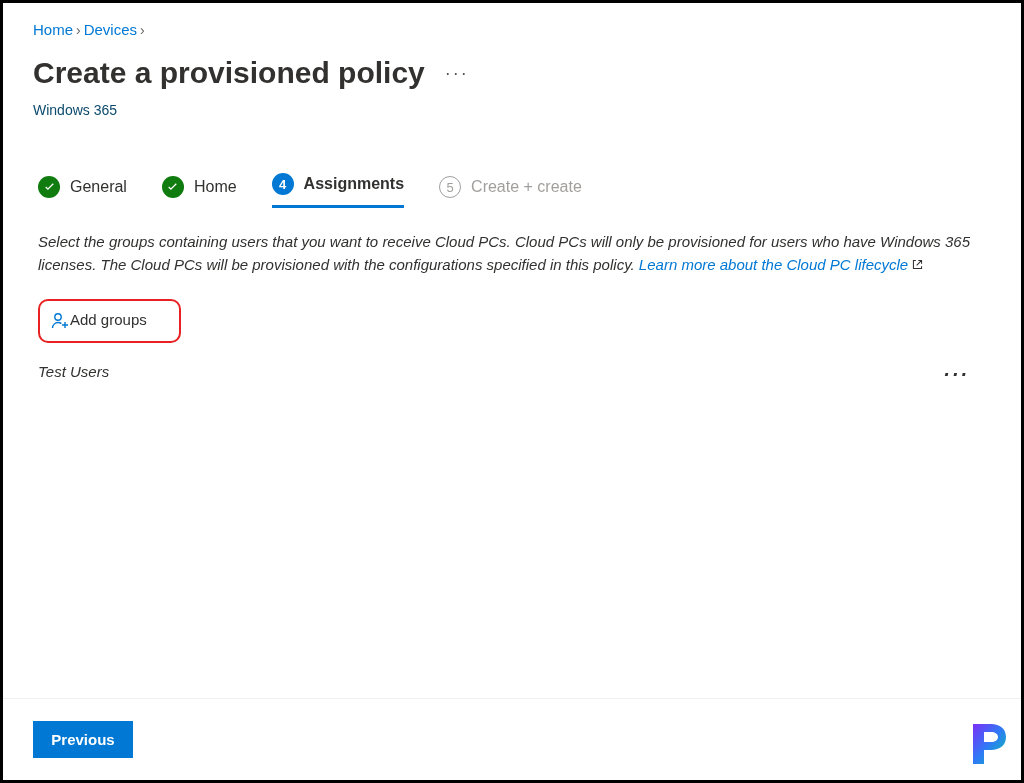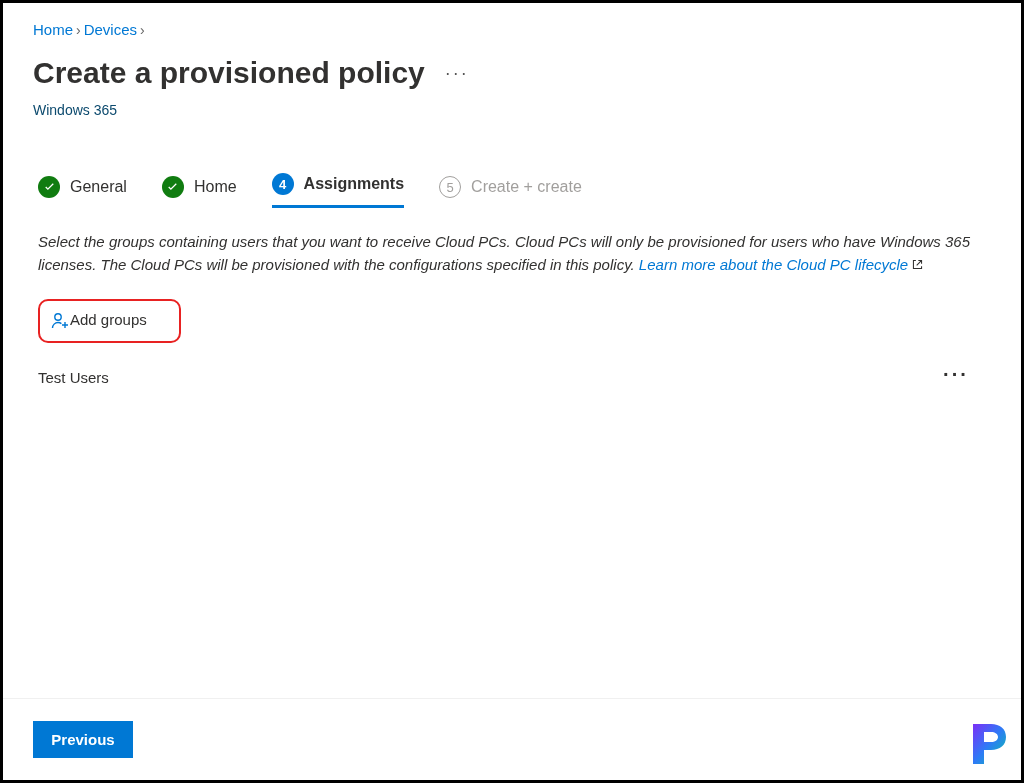--- a/index.html
+++ b/index.html
@@ -43,21 +43,21 @@
 .ext-icon { display: inline-block; width: 13px; height: 13px; vertical-align: -1px; margin-left: 3px; }
 .add-groups-wrapper {
   display: inline-flex; align-items: flex-start; gap: 0;
   padding: 10px 32px 10px 10px; margin-top: 22px;
   border: 2.5px solid #e82222; border-radius: 10px;
   cursor: pointer;
 }
 .add-groups-wrapper .icon { width: 20px; height: 20px; }
 .add-groups-wrapper .label { color: #323130; font-size: 15px; }
 .groups-header { font-weight: 700; font-size: 15px; margin-top: 18px; color: #323130; }
-.group-row { display: flex; justify-content: space-between; align-items: flex-end; padding: 20px 12px 0 0; }
+.group-row { display: flex; justify-content: space-between; align-items: flex-start; padding: 20px 12px 0 0; font-style: italic; }
 .group-name { font-size: 15px; color: #323130; }
 .row-actions { color: #323130; font-size: 20px; letter-spacing: 2px; cursor: pointer; font-weight: 700; }
 .footer {
   position: absolute; bottom: 0; left: 0; right: 0;
   padding: 22px 30px; display: flex; gap: 25px; align-items: center;
   border-top: 1px solid rgba(0,0,0,0.06);
 }
 .btn {
   border: none; cursor: pointer; font-size: 15px; font-weight: 600;
   color: #fff; background: #0078d4; padding: 10px 10px; min-width: 100px;

